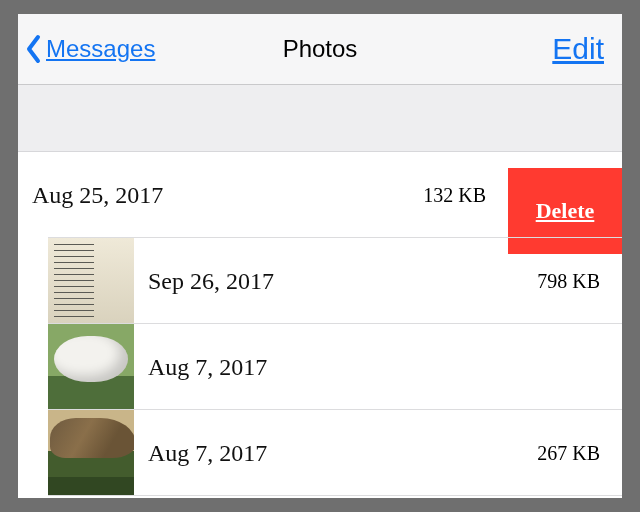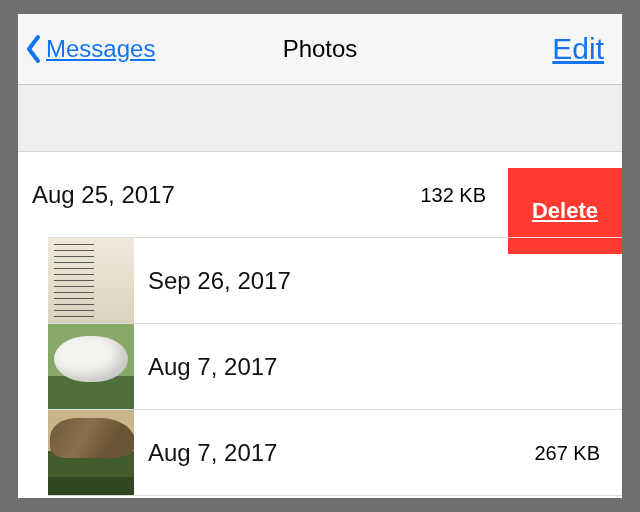--- a/index.html
+++ b/index.html
@@ -10,21 +10,21 @@
   .chev{width:20px;height:30px;display:inline-block;}
   .chev svg{display:block;}
   .nav-back-text{color:#1374f2;font-size:24px;text-decoration:underline;margin-left:2px;}
   .nav-title{position:absolute;left:0;right:0;top:0;height:70px;display:flex;align-items:center;justify-content:center;pointer-events:none;}
   .nav-title span{font-size:24px;font-weight:400;color:#000;text-align:right;}
   .nav-edit{position:absolute;right:18px;top:0;height:70px;display:flex;align-items:center;color:#1374f2;font-size:30px;text-decoration:underline;cursor:pointer;}
   
   .gap{height:66px;background:#eeeef0;border-bottom:1px solid #d7d7da;}
   
   .list{}
-  .row{position:relative;height:86px;display:flex;align-items:center;}
+  .row{position:relative;height:86px;display:flex;align-items:center;font-family:Liberation Serif, serif;}
   .sep{position:absolute;left:30px;right:0;bottom:0;height:1px;background:#dcdcde;}
   .thumb{width:86px;height:86px;flex:0 0 86px;margin-left:30px;margin-right:14px;background:#c8c2b0;position:relative;overflow:hidden;}
   .r-date{font-size:24px;color:#111;flex:1 1 auto;}
   .r-size{font-size:20px;color:#000000;margin-right:22px;white-space:nowrap;}
   
   .row.swiped .r-date{margin-left:14px;}
   .del{width:114px;height:86px;background:#ff3a30;color:#fff;display:flex;align-items:center;justify-content:center;font-size:22px;font-weight:600;text-decoration:underline;cursor:pointer;margin-top:32px;}
   
   .t1{background:linear-gradient(#efe9d8,#d9d2bd);}           
   .t1::before{content:"";position:absolute;left:6px;top:6px;right:40px;bottom:6px;background:repeating-linear-gradient(#5a5a54 0 1px,transparent 1px 6px);}
@@ -60,20 +60,21 @@
     <div class="row swiped">
       <span class="r-date">Aug 25, 2017</span>
       <span class="r-size">132 KB</span>
       <div class="del">Delete</div>
       <div class="sep"></div>
     </div>
 
     <div class="row">
       <div class="thumb t1"></div>
       <span class="r-date">Sep 26, 2017</span>
+      <span class="r-size">798 KB</span>
       <div class="sep"></div>
     </div>
 
     <div class="row">
       <div class="thumb t2"></div>
       <span class="r-date">Aug 7, 2017</span>
       <div class="sep"></div>
     </div>
 
     <div class="row">

